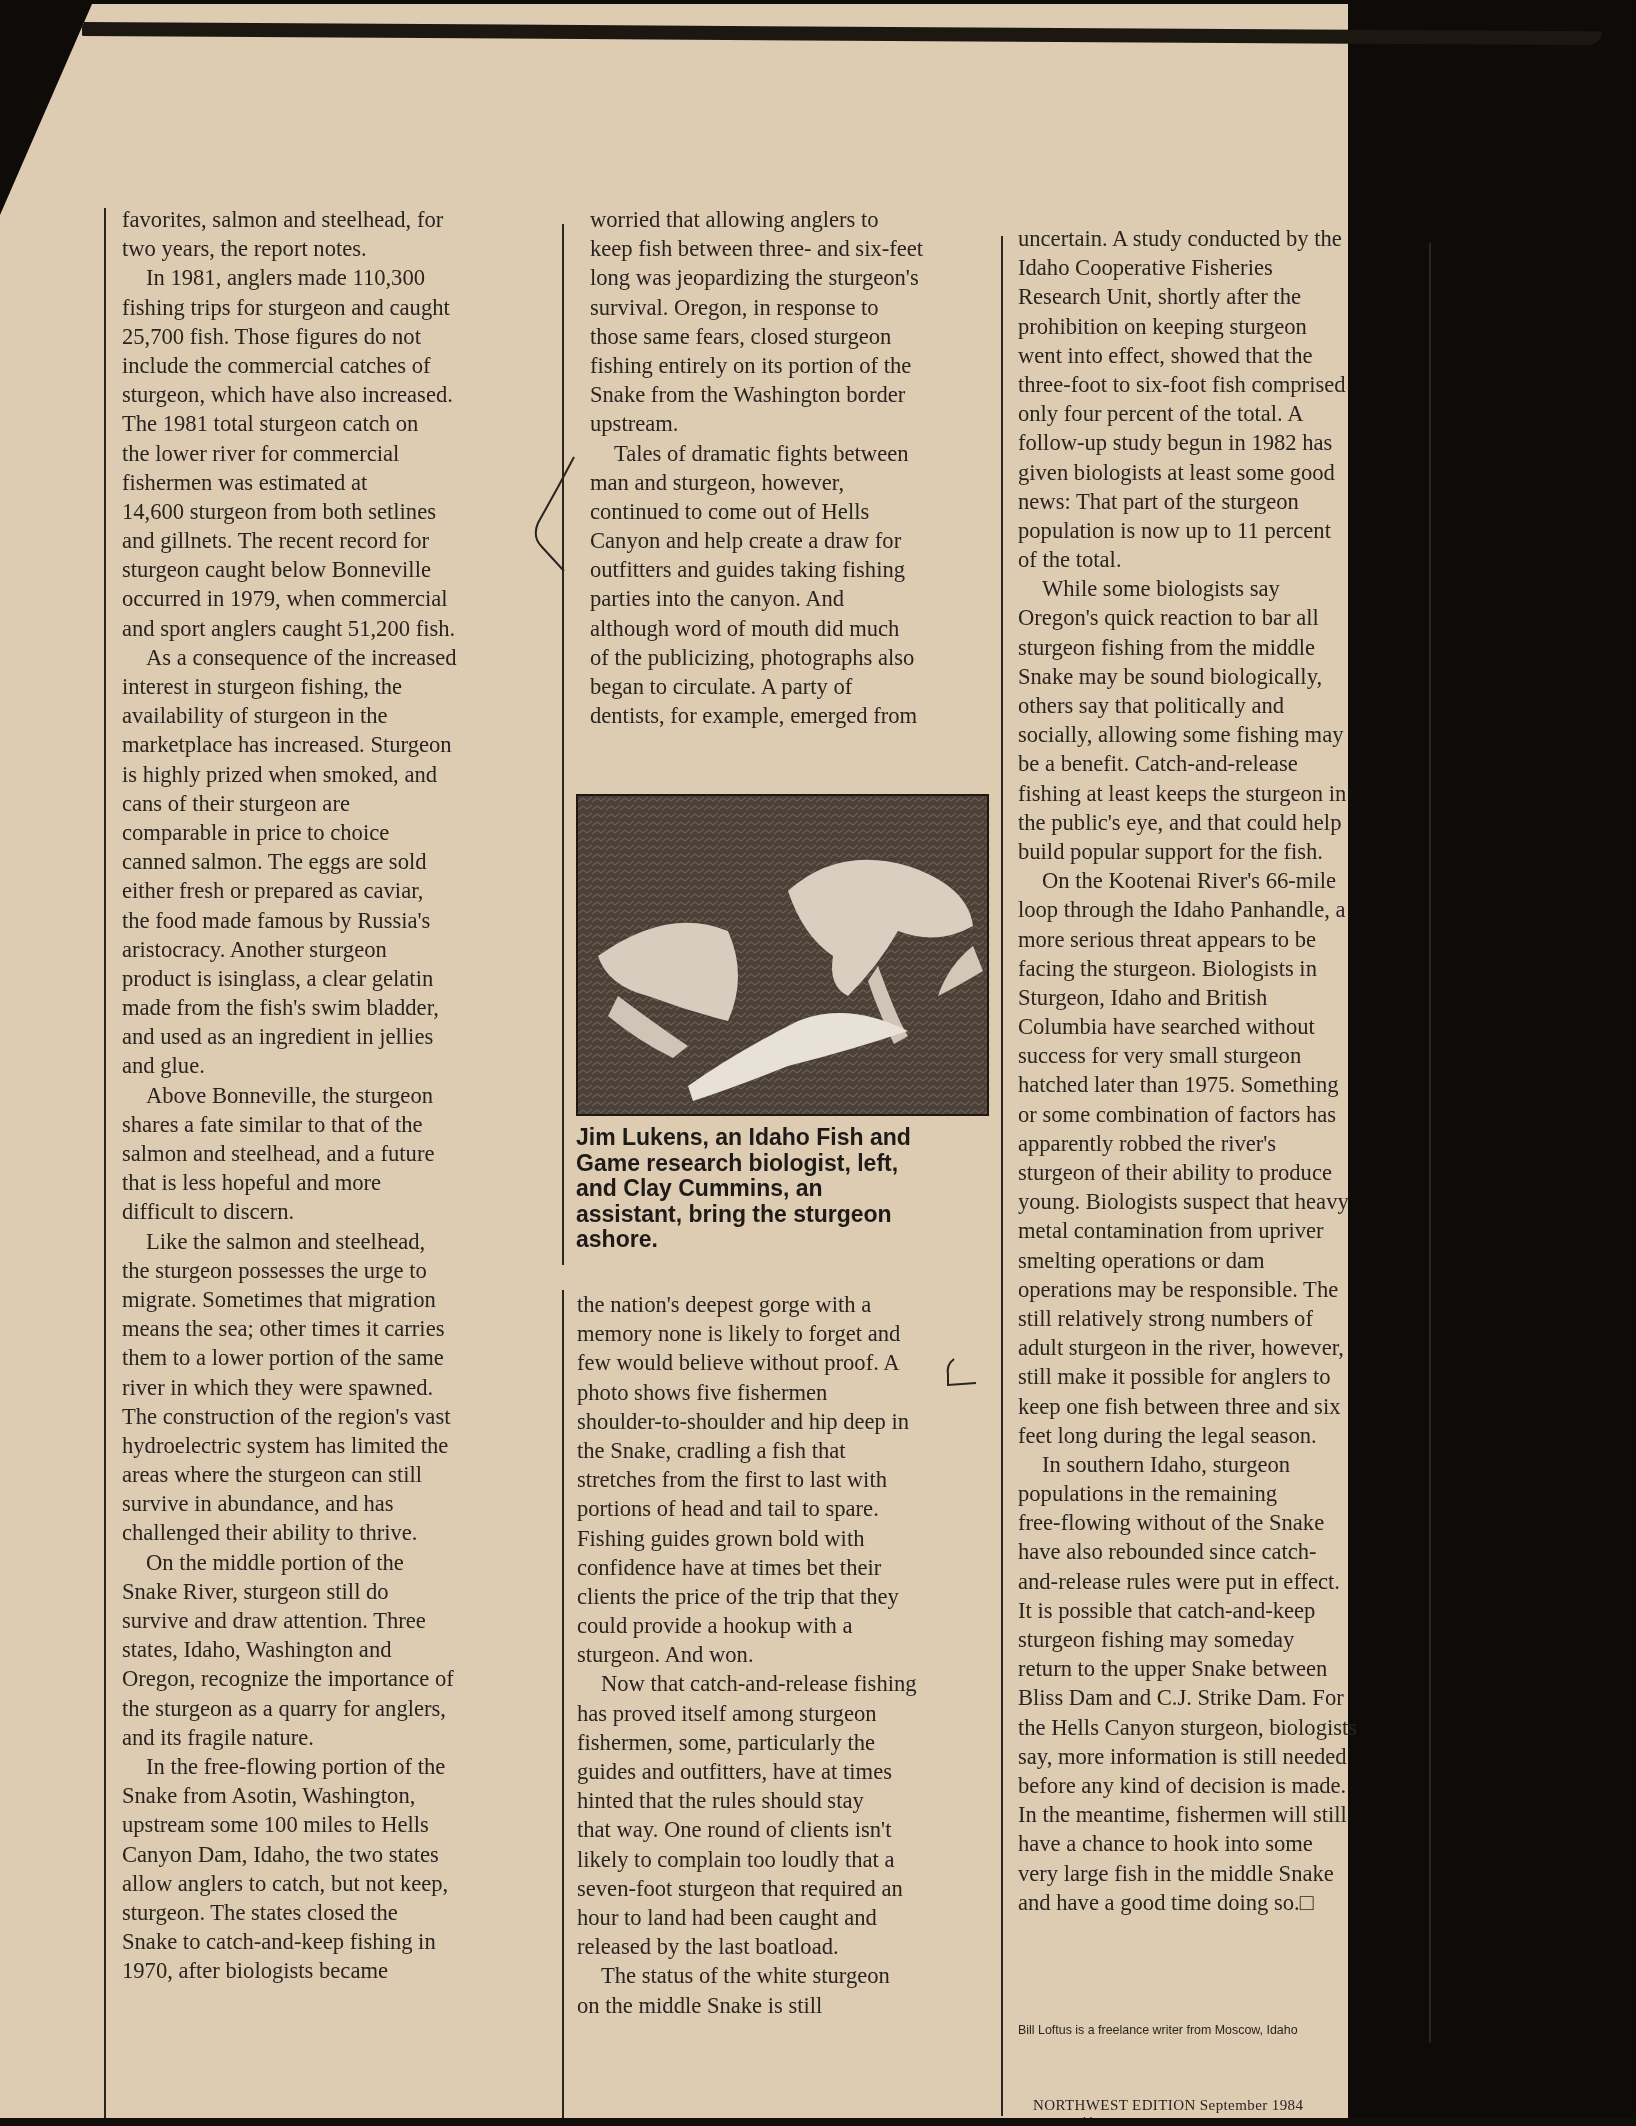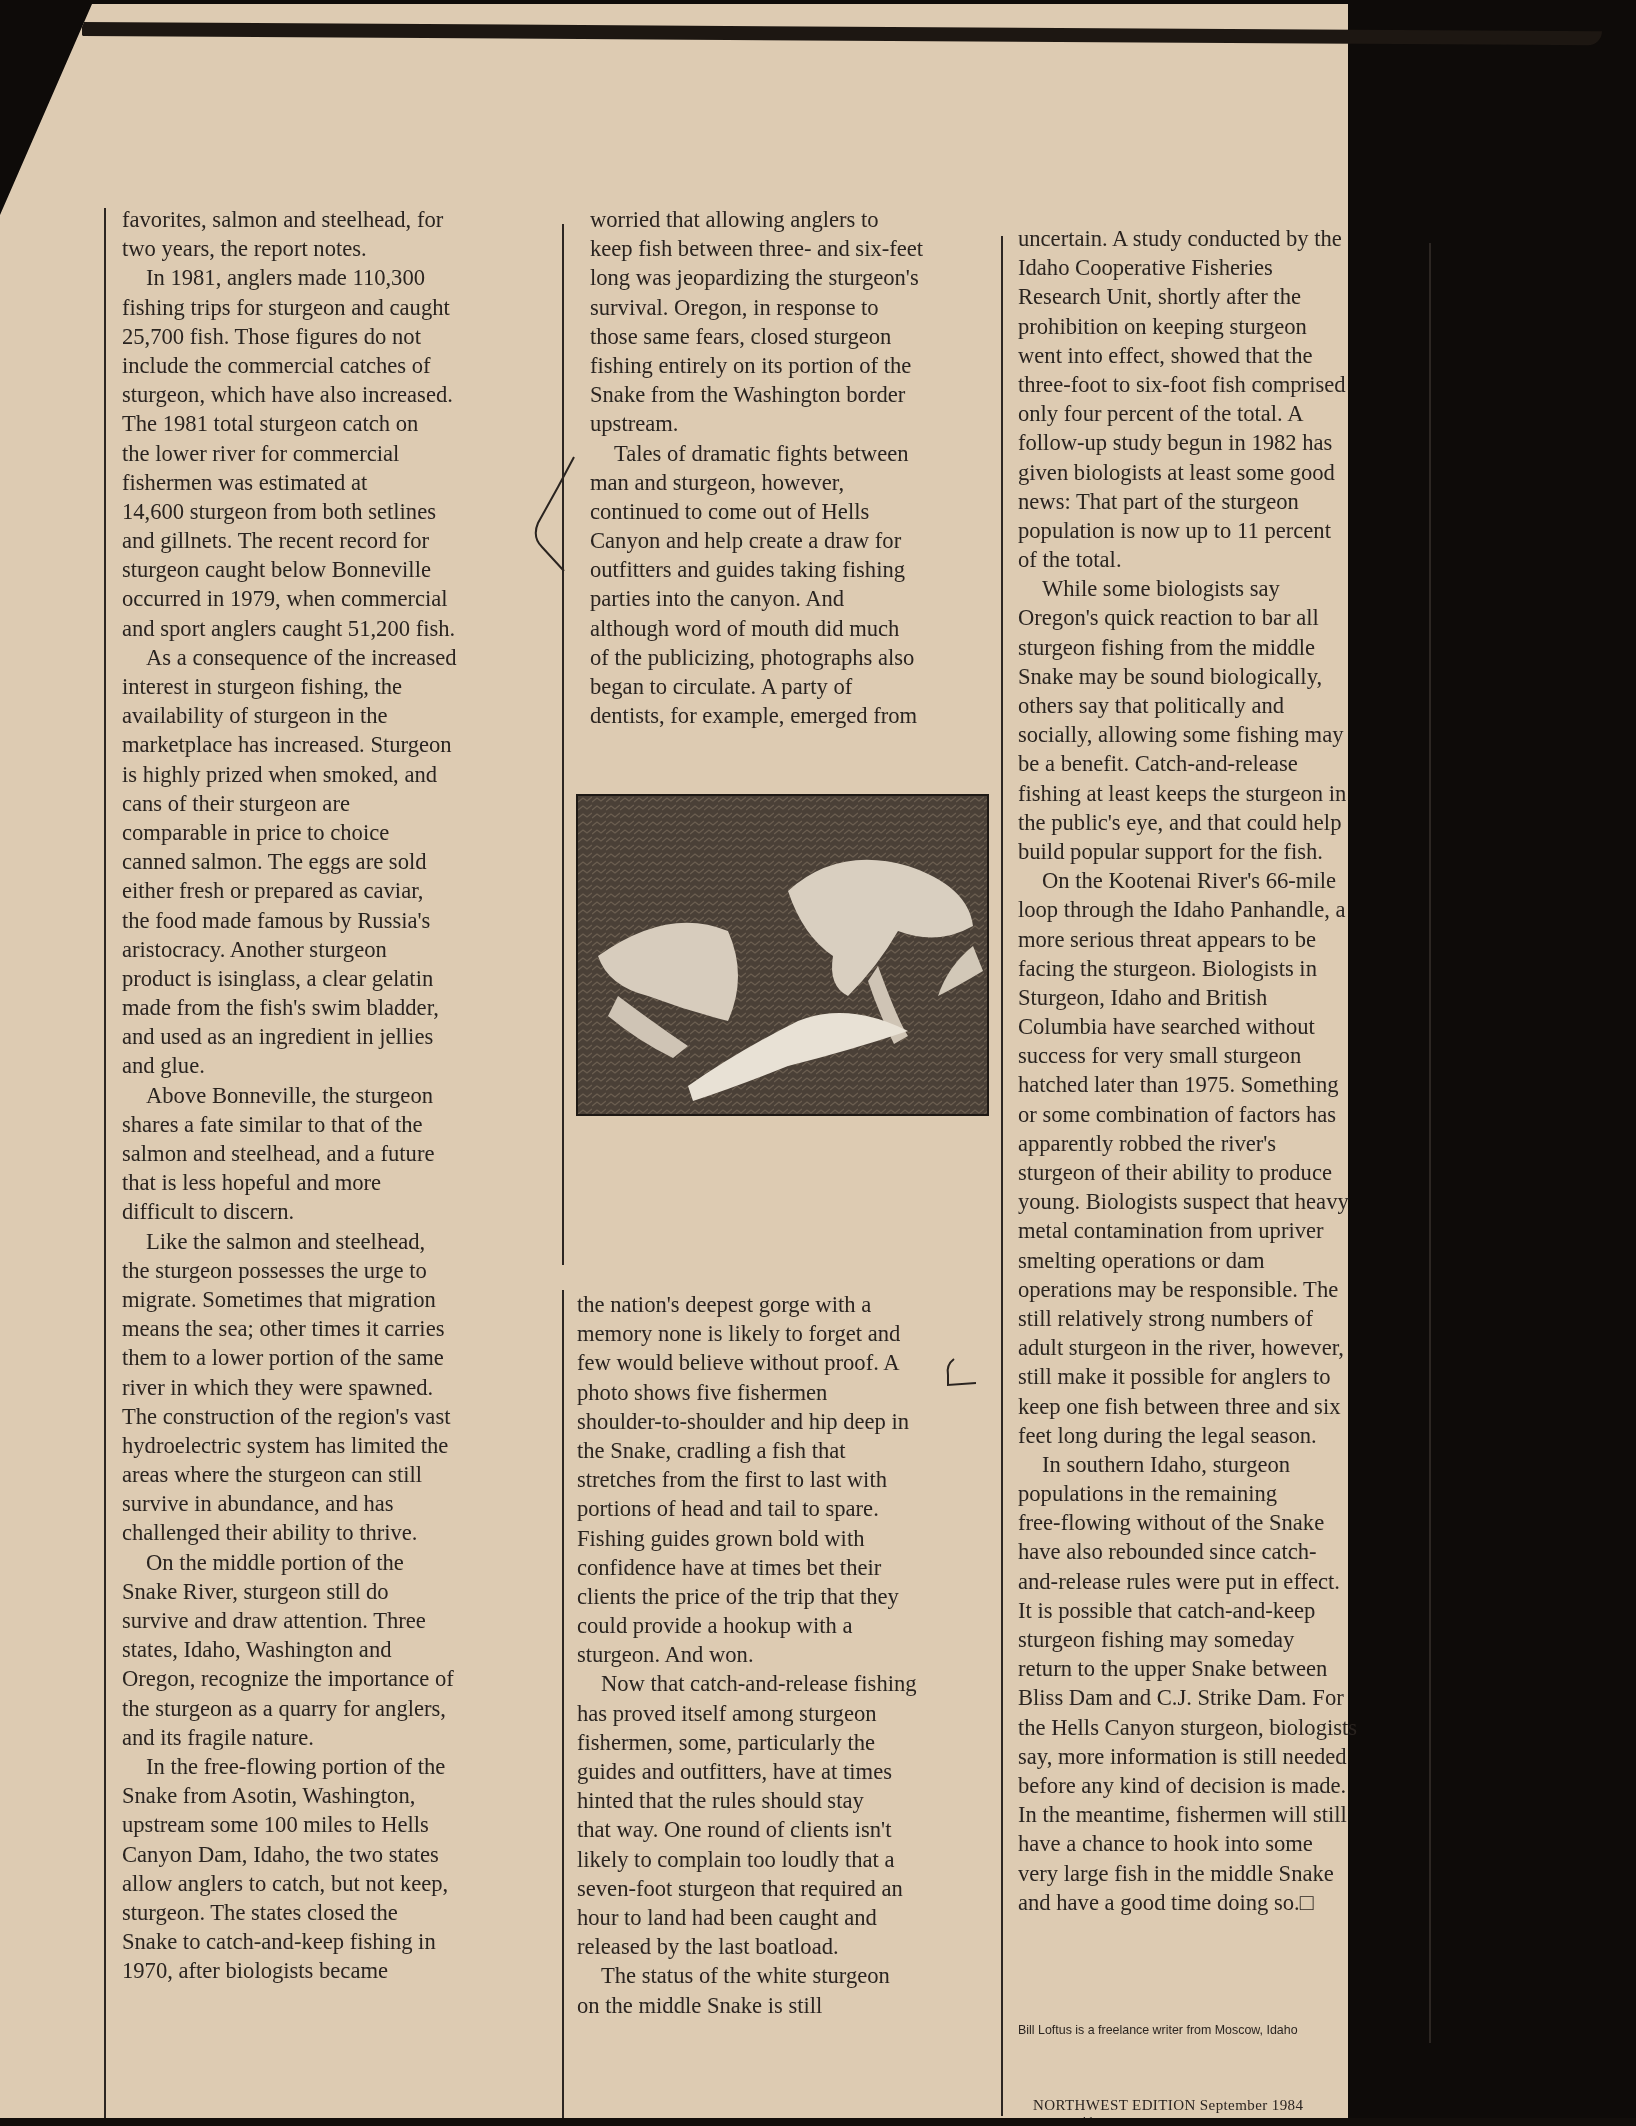--- a/index.html
+++ b/index.html
@@ -162,20 +162,27 @@
       <rect width="409" height="318" fill="url(#grass)"></rect>
       <path d="M20 160 Q90 110 150 135 Q170 180 150 225 Q110 215 70 200 Q30 190 20 160 Z" fill="#d7ccbd"></path>
       <path d="M40 200 Q80 230 110 250 L95 262 Q60 245 30 220 Z" fill="#cfc4b5"></path>
       <path d="M210 95 Q260 50 330 70 Q390 90 395 130 Q360 150 320 135 Q300 170 270 200 Q250 190 255 160 Q225 140 210 95 Z" fill="#d9cfc0"></path>
       <path d="M300 170 Q320 225 330 240 L316 248 Q300 215 290 185 Z" fill="#cfc4b5"></path>
       <path d="M110 290 Q160 255 220 225 Q270 205 330 235 Q270 255 210 270 Q160 290 115 305 Z" fill="#e8e1d5"></path>
       <path d="M395 150 Q370 170 360 200 Q380 190 405 175 Z" fill="#d2c8b8"></path>
     </svg>
   </div>
 
+  <div class="caption" id="caption">
+      <span class="ln">Jim Lukens, an Idaho Fish and</span>
+      <span class="ln">Game research biologist, left,</span>
+      <span class="ln">and Clay Cummins, an</span>
+      <span class="ln">assistant, bring the sturgeon</span>
+      <span class="ln">ashore.</span>
+    </div>
 
   <div class="col" id="col2b" style="left:577px; top:1290px;">
       <span class="ln">the nation's deepest gorge with a</span>
       <span class="ln">memory none is likely to forget and</span>
       <span class="ln">few would believe without proof. A</span>
       <span class="ln">photo shows five fishermen</span>
       <span class="ln">shoulder-to-shoulder and hip deep in</span>
       <span class="ln">the Snake, cradling a fish that</span>
       <span class="ln">stretches from the first to last with</span>
       <span class="ln">portions of head and tail to spare.</span>

